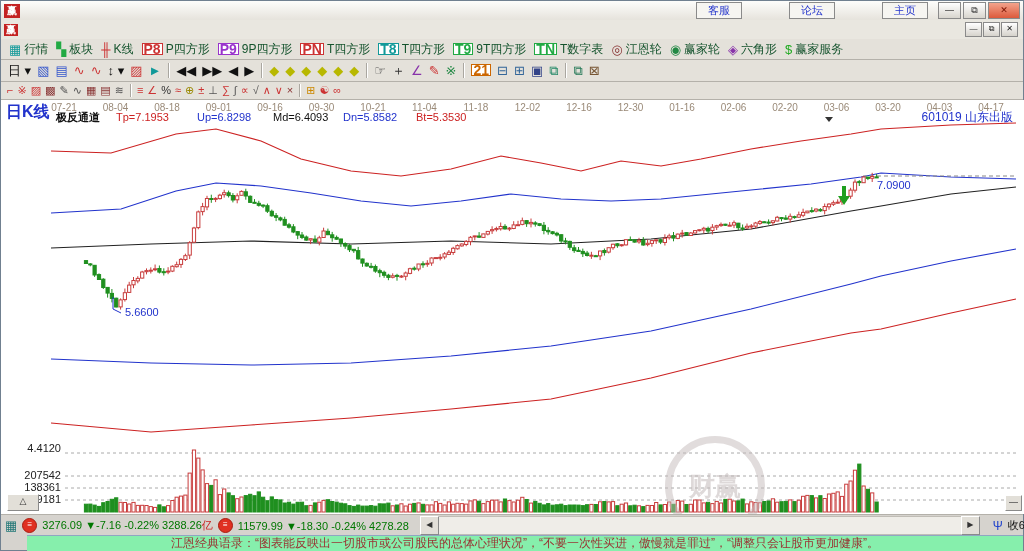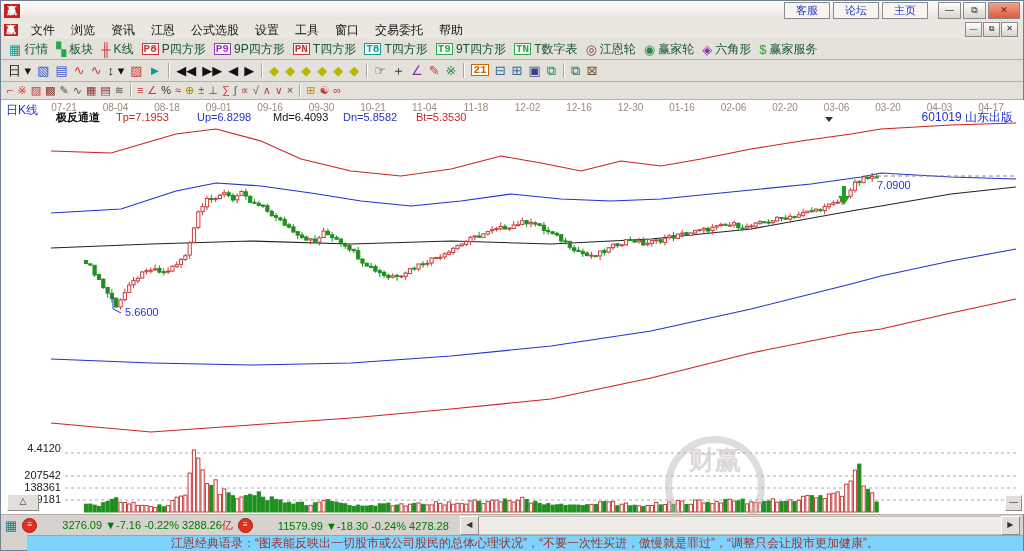--- a/index.html
+++ b/index.html
@@ -8,21 +8,21 @@
   .window{position:absolute;left:0;top:0;width:1022px;height:549px;border:1px solid #708090;background:#d6d3ce;}
 
   
   .titlebar{position:absolute;left:0;top:0;right:0;height:19px;background:linear-gradient(#fdfdfb,#e6e3dc);
             border-bottom:1px solid #b8b5ae;display:flex;align-items:center;padding:0 3px;}
   .logo{width:16px;height:14px;background:#c42222;color:#fff;font-size:10px;line-height:14px;text-align:center;
         font-weight:bold;margin-right:5px;flex:0 0 auto;}
   .title-text{font-size:11px;color:#111;white-space:nowrap;}
   .tb-links{margin-left:auto;display:flex;gap:3px;}
   .tb-link{min-width:44px;height:15px;background:#f6f5f1;border:1px solid #8a8a8a;font-size:11px;color:#2233cc;
-           text-align:center;line-height:14px;cursor:default;}
+           text-align:center;line-height:14px;cursor:default;margin-left:44px;}
   .winbtns{display:flex;margin-left:10px;gap:2px;}
   .winbtn{width:21px;height:15px;border:1px solid #8a8a8a;background:linear-gradient(#ffffff,#d8d5ce);
           font-size:9px;line-height:14px;text-align:center;color:#222;}
   .winbtn.close{width:30px;background:linear-gradient(#f2a38c,#dd5a3c);color:#7a1200;font-weight:bold;}
 
   
   .menubar{position:absolute;left:0;top:19px;right:0;height:19px;background:#e9e7e0;border-bottom:1px solid #b8b5ae;
            display:flex;align-items:center;padding:0 3px;}
   .menu-item{font-size:12px;color:#111;padding:0 8px;line-height:18px;}
   .child-btns{margin-left:auto;display:flex;gap:1px;padding-right:2px;}
@@ -32,58 +32,58 @@
   
   .toolbar{position:absolute;left:0;right:0;display:flex;align-items:center;background:#e4e1da;
            border-bottom:1px solid #b4b1aa;padding-left:4px;}
   .t1{top:38px;height:20px;}
   .t2{top:59px;height:21px;}
   .t3{top:81px;height:17px;}
   .tbtn{display:inline-flex;align-items:center;gap:3px;padding:0 4px;height:90%;font-size:12px;color:#222;white-space:nowrap;}
   .t2 .tbtn{padding:0 3px;}  .t3 .tbtn{padding:0 2px;font-size:11px;}
   .g{font-size:13px;line-height:1;}
   .t3 .g{font-size:11px;}
-  .badge{display:inline-block;border:1px solid currentColor;font-size:11px;font-weight:bold;line-height:10px;padding:0 1px;background:#fff;font-family:Liberation Mono, monospace;}
+  .badge{display:inline-block;border:1px solid currentColor;font-size:14px;font-weight:bold;line-height:10px;padding:0 1px;background:#fff;}
   .lbl{font-size:12px;color:#14532d;}
   .sep{width:1px;height:75%;background:#aaa7a0;box-shadow:1px 0 0 #fff;margin:0 4px;flex:0 0 auto;}
 
   
   .chart{position:absolute;left:0;top:99px;width:1024px;height:414px;background:#fff;overflow:hidden;}
   .chart svg{position:absolute;left:0;top:0;}
   svg text{font-family:"Liberation Sans","DejaVu Sans",sans-serif;}
-  .pane-label{position:absolute;left:5px;top:2px;color:#2233cc;font-weight:normal;font-size:12px;z-index:3;}
+  .pane-label{position:absolute;left:5px;top:2px;color:#2233cc;font-weight:bold;font-size:16px;z-index:3;}
   .wm1{position:absolute;left:710px;top:316px;font-size:20px;color:#c6c6c6;z-index:2;pointer-events:none;white-space:nowrap;}
   .wm2{position:absolute;left:752px;top:342px;font-size:54px;font-weight:bold;color:rgba(206,186,186,.6);
        letter-spacing:2px;z-index:2;pointer-events:none;white-space:nowrap;}
   .wm-logo{position:absolute;left:664px;top:336px;width:86px;height:86px;border:7px solid rgba(195,185,185,.5);
-           border-radius:50%;z-index:2;pointer-events:none;display:flex;justify-content:center;
+           border-radius:50%;z-index:2;pointer-events:none;display:flex;align-items:center;justify-content:center;
            font-size:26px;font-weight:bold;color:rgba(195,185,185,.55);}
   .wm3{position:absolute;left:736px;top:511px;font-size:19px;color:rgba(150,162,178,.6);z-index:6;pointer-events:none;white-space:nowrap;}
   .mini-btn{position:absolute;background:#e2dfd8;border:1px solid;border-color:#fff #8a8a8a #8a8a8a #fff;
             font-size:9px;line-height:13px;text-align:center;color:#333;z-index:3;}
   .btn-collapse{left:6px;top:394px;width:30px;height:15px;}
   .btn-minus{left:1004px;top:395px;width:15px;height:14px;}
 
   
   .statusbar{position:absolute;left:0;top:513px;right:0;height:21px;background:#d6d3ce;border-top:1px solid #b4b1aa;
              display:flex;align-items:center;padding:0 4px;font-size:11px;color:#007700;gap:5px;}
   .sb-grid{color:#227777;font-size:13px;}
   .idx-icon{width:13px;height:13px;border-radius:50%;background:#e03022;border:1px solid #a81c10;flex:0 0 auto;
             color:#fff;font-size:8px;line-height:12px;text-align:center;font-weight:bold;}
-  .idx-vals{white-space:nowrap;margin-left:20px;}
+  .idx-vals{white-space:nowrap;}
   .unit-red{color:#cc2222;}
   .scrollbar{display:flex;align-items:center;height:17px;width:560px;margin-left:6px;flex:0 0 auto;}
   .sbtn{width:17px;height:17px;border:1px solid;border-color:#fff #8a8a8a #8a8a8a #fff;background:#e2dfd8;
         font-size:8px;line-height:15px;text-align:center;color:#333;}
   .strack{flex:1;height:17px;background:#efede8;border:1px solid #c0bdb6;border-left:none;border-right:none;}
   .antenna{color:#2244cc;font-size:12px;margin-left:8px;}
   .feed{color:#111;white-space:nowrap;}
 
   
-  .quotebar{position:absolute;left:0;top:534px;right:0;height:15px;background:#7dd3fc;border-top:1px solid #8fa6c2;
+  .quotebar{position:absolute;left:0;top:534px;right:0;height:15px;background:#86efac;border-top:1px solid #8fa6c2;
             font-size:12px;color:#993333;line-height:15px;text-align:center;white-space:nowrap;margin-left:26px;}
 </style>
 </head>
 <body>
 
 <div class="window">
 
   <div class="titlebar">
     <div class="logo">赢</div>
     <div class="tb-links">
@@ -93,32 +93,20 @@
     </div>
     <div class="winbtns">
       <div class="winbtn">—</div>
       <div class="winbtn">⧉</div>
       <div class="winbtn close">✕</div>
     </div>
   </div>
 
   <div class="menubar">
     <div class="logo" style="width:14px;height:12px;line-height:12px;">赢</div>
-    <div id="menu-items" style="display:flex;">
-        <div class="menu-item">文件</div>
-        <div class="menu-item">浏览</div>
-        <div class="menu-item">资讯</div>
-        <div class="menu-item">江恩</div>
-        <div class="menu-item">公式选股</div>
-        <div class="menu-item">设置</div>
-        <div class="menu-item">工具</div>
-        <div class="menu-item">窗口</div>
-        <div class="menu-item">交易委托</div>
-        <div class="menu-item">帮助</div>
-      </div>
     <div class="child-btns">
       <div class="child-btn">—</div>
       <div class="child-btn">⧉</div>
       <div class="child-btn">✕</div>
     </div>
   </div>
 
   <div class="toolbar t1" id="toolbar1">
       <div class="tbtn">
         <span class="g" style="color: rgb(17, 153, 153);">▦</span>

